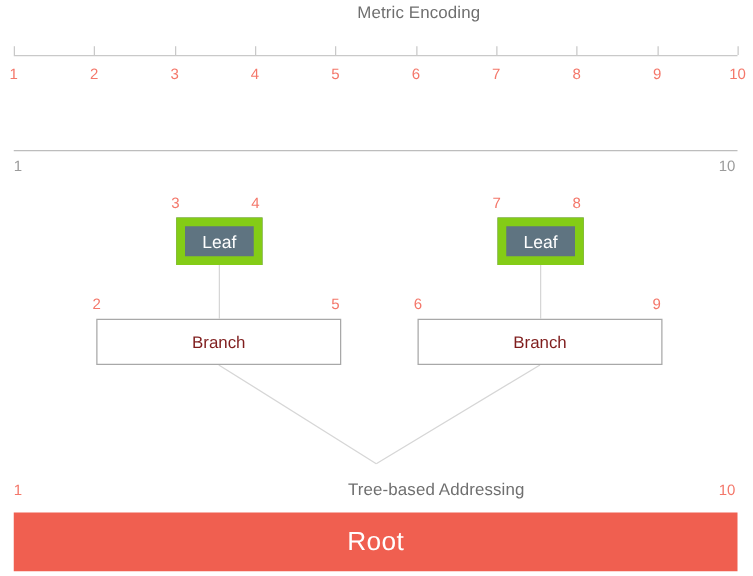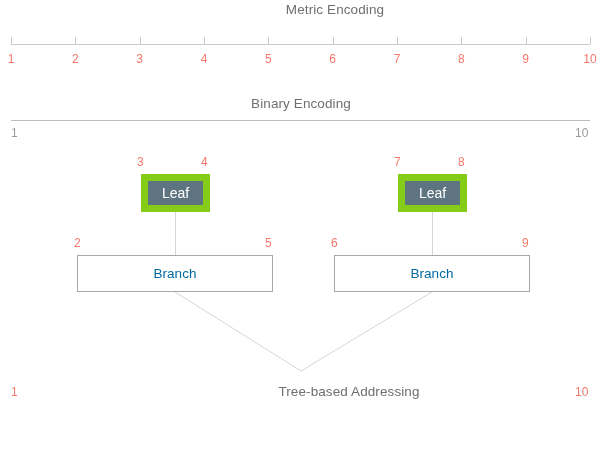--- a/index.html
+++ b/index.html
@@ -87,21 +87,21 @@
     display: flex;
     align-items: center;
     justify-content: center;
   }
   .branch-box {
     position: absolute;
     height: 37px;
     background: #ffffff;
     border: 1px solid #a8a8a8;
     box-sizing: border-box;
-    color: #0369a1;
+    color: #7f1d1d;
     font-size: 13.5px;
     display: flex;
     align-items: center;
     justify-content: center;
   }
   .node-num {
     position: absolute;
     font-size: 12px;
     color: #f4776a;
     white-space: nowrap;
@@ -164,21 +164,20 @@
       <div class="tick-label" style="left: 139.667px;">3</div>
       <div class="tick-label" style="left: 204px;">4</div>
       <div class="tick-label" style="left: 268.333px;">5</div>
       <div class="tick-label" style="left: 332.667px;">6</div>
       <div class="tick-label" style="left: 397px;">7</div>
       <div class="tick-label" style="left: 461.333px;">8</div>
       <div class="tick-label" style="left: 525.667px;">9</div>
       <div class="tick-label" style="left: 590px;">10</div>
     </div>
 
-  <div class="section-title" style="top:96px;">Binary Encoding</div>
 
   <div id="binary-axis"></div>
 
   <div class="endlabel gray" style="left:11px; top:126px;">1</div>
   <div class="endlabel gray" style="left:575px; top:126px;">10</div>
 
   <svg id="converge-svg" viewBox="0 0 602 461" xmlns="http://www.w3.org/2000/svg">
     <line x1="175" y1="292" x2="301" y2="371" stroke="#d6d6d6" stroke-width="1"></line>
     <line x1="432" y1="292" x2="301" y2="371" stroke="#d6d6d6" stroke-width="1"></line>
   </svg>
@@ -207,14 +206,17 @@
   <div class="node-num" style="left:522px; top:236px;">9</div>
   <div class="branch-box" style="left:334px; top:255px; width:196px;">
     <span>Branch</span>
   </div>
 
   <div class="section-title" style="top:384px;padding-left:48px;">Tree-based Addressing</div>
 
   <div class="endlabel red" style="left:11px; top:385px;">1</div>
   <div class="endlabel red" style="left:575px; top:385px;">10</div>
 
+  <div id="root-bar">
+    <span>Root</span>
+  </div>
 
 </div>
 
 </body></html>

